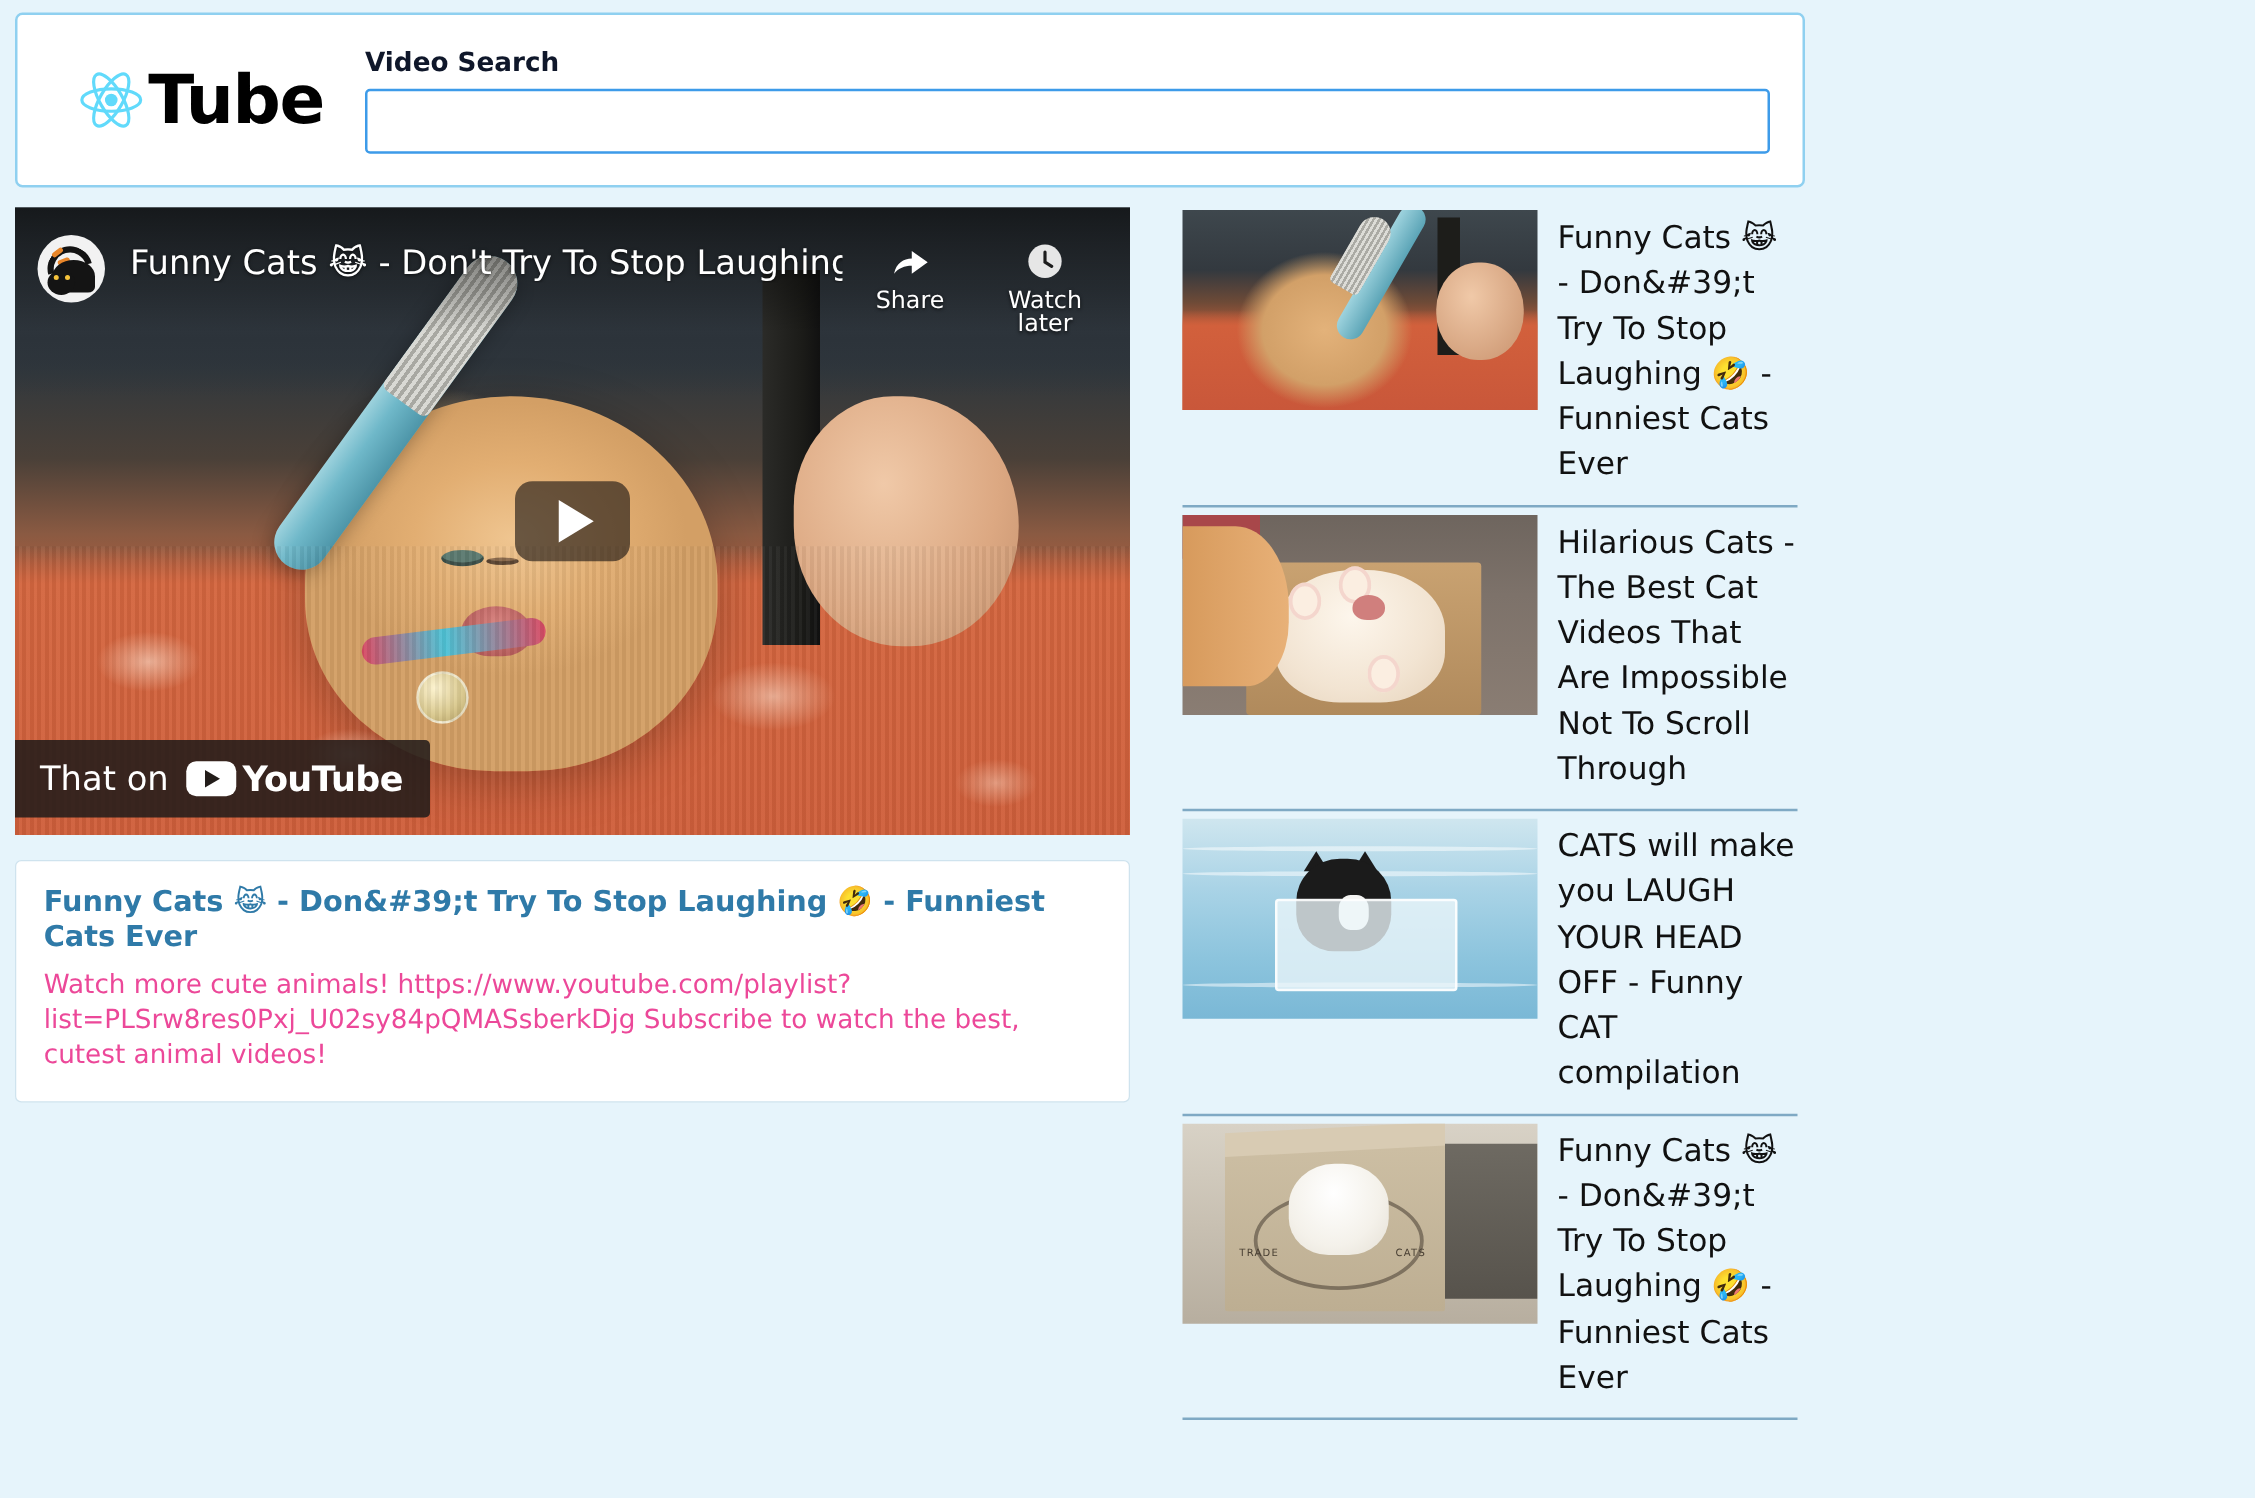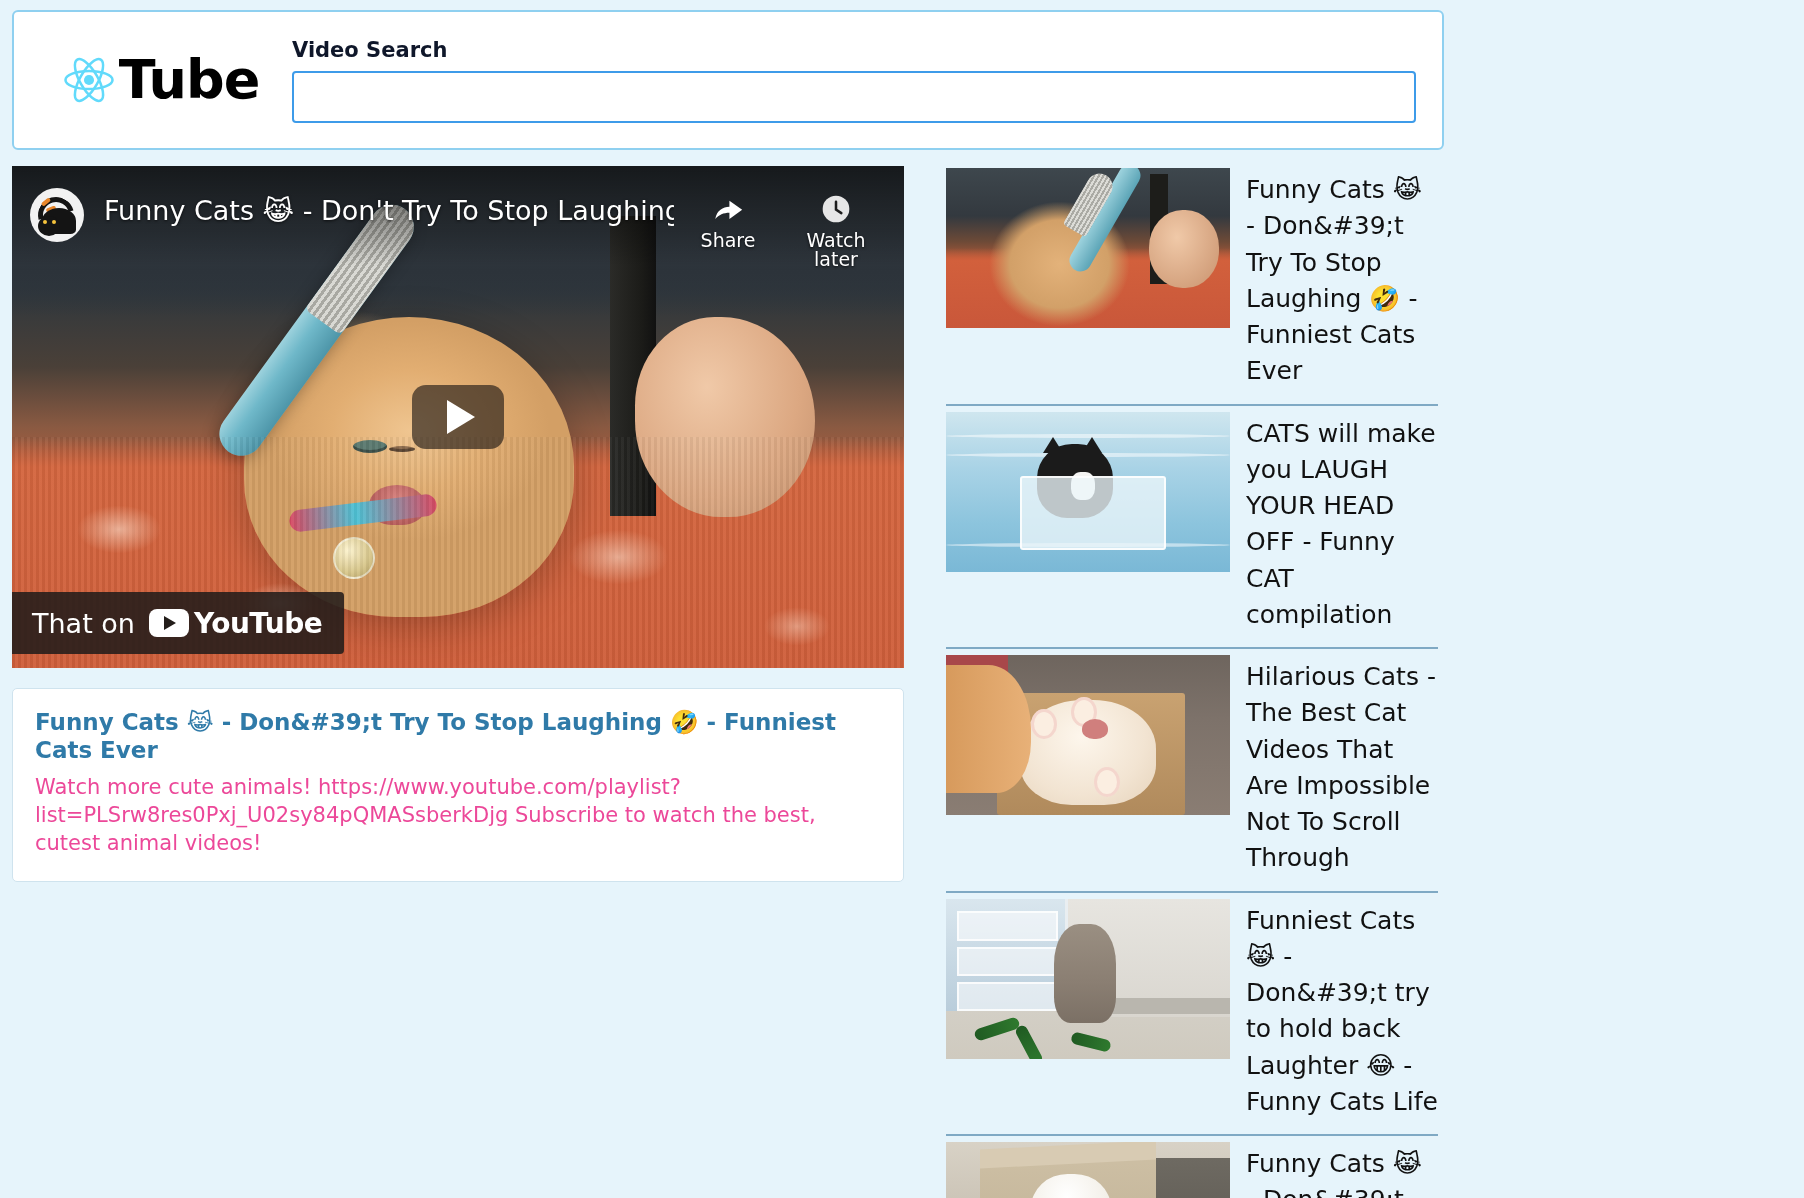--- a/index.html
+++ b/index.html
@@ -676,62 +676,47 @@
           <div class="thumb t1">
             <div class="leg"></div>
               <div class="brush"></div>
               <div class="bristle"></div>
               <div class="hand"></div>
           </div>
           <div class="item-title">Funny Cats 😹 - Don&amp;#39;t Try To Stop Laughing 🤣 - Funniest Cats Ever</div>
         </div>
 
         <div class="video-item">
+          <div class="thumb t3">
+            <div class="redtop"></div>
+            <div class="cardboard"></div>
+            <div class="wcat"></div>
+            <div class="paw" style="left:30%; top:34%;"></div>
+            <div class="paw" style="left:44%; top:26%;"></div>
+            <div class="paw" style="left:52%; top:70%;"></div>
+            <div class="mouth"></div>
+            <div class="ocat"></div>
+          </div>
+          <div class="item-title">Hilarious Cats - The Best Cat Videos That Are Impossible Not To Scroll Through</div>
+        </div>
+
+        <div class="video-item">
           <div class="thumb t2">
             <div class="ripple" style="top:14%"></div>
             <div class="ripple" style="top:26%"></div>
             <div class="ripple" style="top:82%"></div>
             <div class="ear" style="left:34%"></div>
             <div class="ear" style="left:48%"></div>
             <div class="cat"></div>
             <div class="bib"></div>
             <div class="box"></div>
           </div>
           <div class="item-title">CATS will make you LAUGH YOUR HEAD OFF - Funny CAT compilation</div>
         </div>
 
-        <div class="video-item">
-          <div class="thumb t3">
-            <div class="redtop"></div>
-            <div class="cardboard"></div>
-            <div class="wcat"></div>
-            <div class="paw" style="left:30%; top:34%;"></div>
-            <div class="paw" style="left:44%; top:26%;"></div>
-            <div class="paw" style="left:52%; top:70%;"></div>
-            <div class="mouth"></div>
-            <div class="ocat"></div>
-          </div>
-          <div class="item-title">Hilarious Cats - The Best Cat Videos That Are Impossible Not To Scroll Through</div>
-        </div>
-
-        <div class="video-item">
-          <div class="thumb t4">
-            <div class="wall"></div>
-            <div class="fridge"></div>
-            <div class="drawer" style="top:8%"></div>
-            <div class="drawer" style="top:30%"></div>
-            <div class="drawer" style="top:52%"></div>
-            <div class="base"></div>
-            <div class="tabby"></div>
-            <div class="cuke" style="left:10%; top:78%; width:46px; transform:rotate(-18deg);"></div>
-            <div class="cuke" style="left:22%; top:88%; width:42px; transform:rotate(62deg);"></div>
-            <div class="cuke" style="left:44%; top:86%; width:40px; transform:rotate(14deg);"></div>
-          </div>
-          <div class="item-title">Funniest Cats 😹 - Don&amp;#39;t try to hold back Laughter 😂 - Funny Cats Life</div>
-        </div>
 
         <div class="video-item">
           <div class="thumb t5">
             <div class="counter"></div>
             <div class="box5"></div>
             <div class="flap"></div>
             <div class="ring"></div>
             <div class="wcat5"></div>
             <div class="stamp" style="left:16%; top:62%;">TRADE</div>
             <div class="stamp" style="left:60%; top:62%;">CATS</div>

